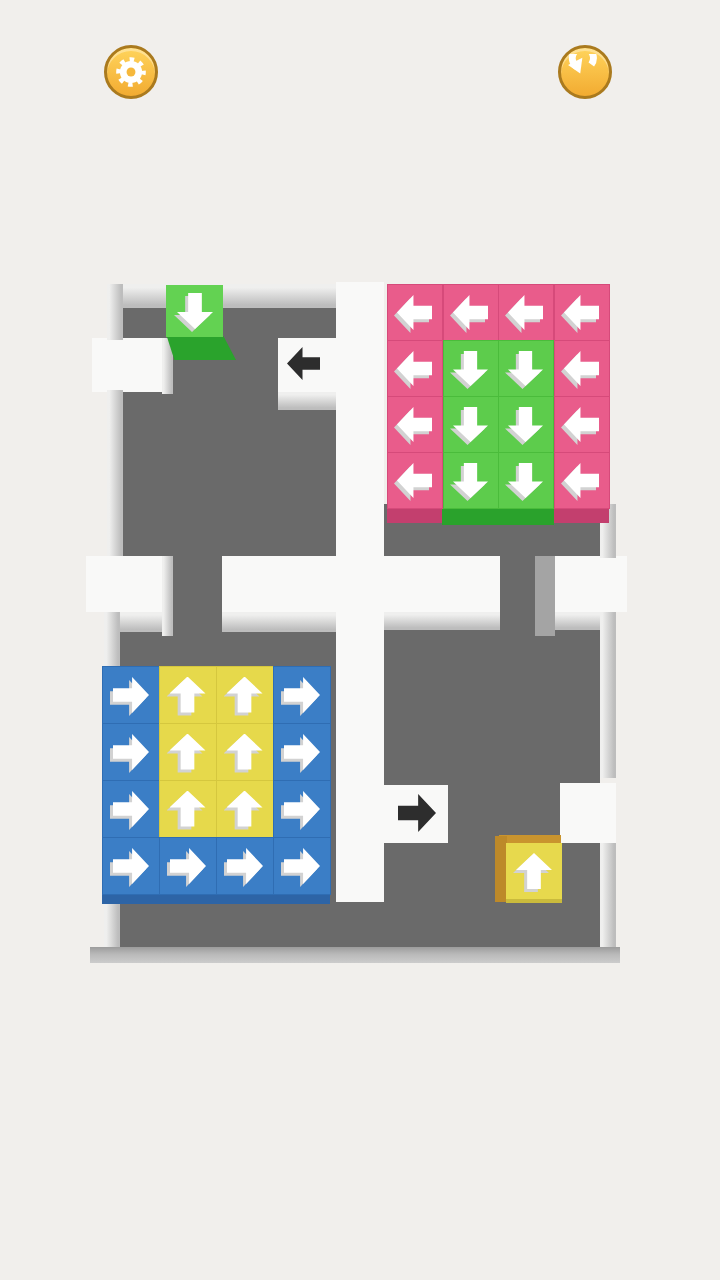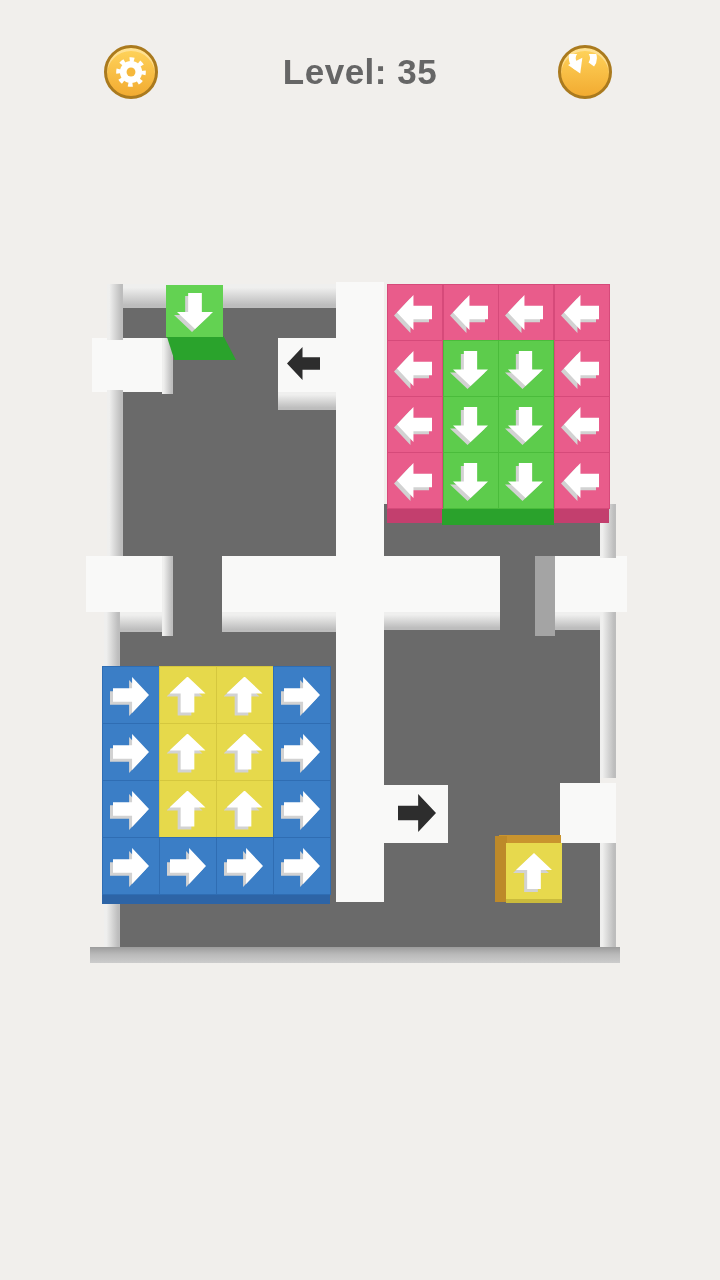--- a/index.html
+++ b/index.html
@@ -288,21 +288,20 @@
       </div>
     </div>
   <div id="header">
     <button class="round-btn" style="left:104px;top:45px;">
       <svg width="36" height="36" viewBox="0 0 34 34">
         <circle cx="17" cy="17" r="10.5" fill="none" stroke="#ffffff" stroke-width="7" stroke-dasharray="3.8 4.45" stroke-dashoffset="1.5"></circle>
         <circle cx="17" cy="17" r="10.5" fill="#ffffff"></circle>
         <circle cx="17" cy="17" r="4.2" fill="#f6b83c"></circle>
       </svg>
     </button>
-    <div id="level-title" style="color: rgb(102, 102, 102);">Level: 35</div>
     <button class="round-btn" style="left:558px;top:45px;">
       <svg width="36" height="36" viewBox="0 0 34 34">
         <path d="M 8.4 13.2 A 10 10 0 1 1 21.8 9.2" fill="none" stroke="#ffffff" stroke-width="6.5" transform="rotate(8 17 18)"></path>
         <polygon points="1,10.5 14.5,3.5 12.5,18.5" fill="#ffffff"></polygon>
       </svg>
     </button>
   </div>
 </div>
 
 </body></html>

